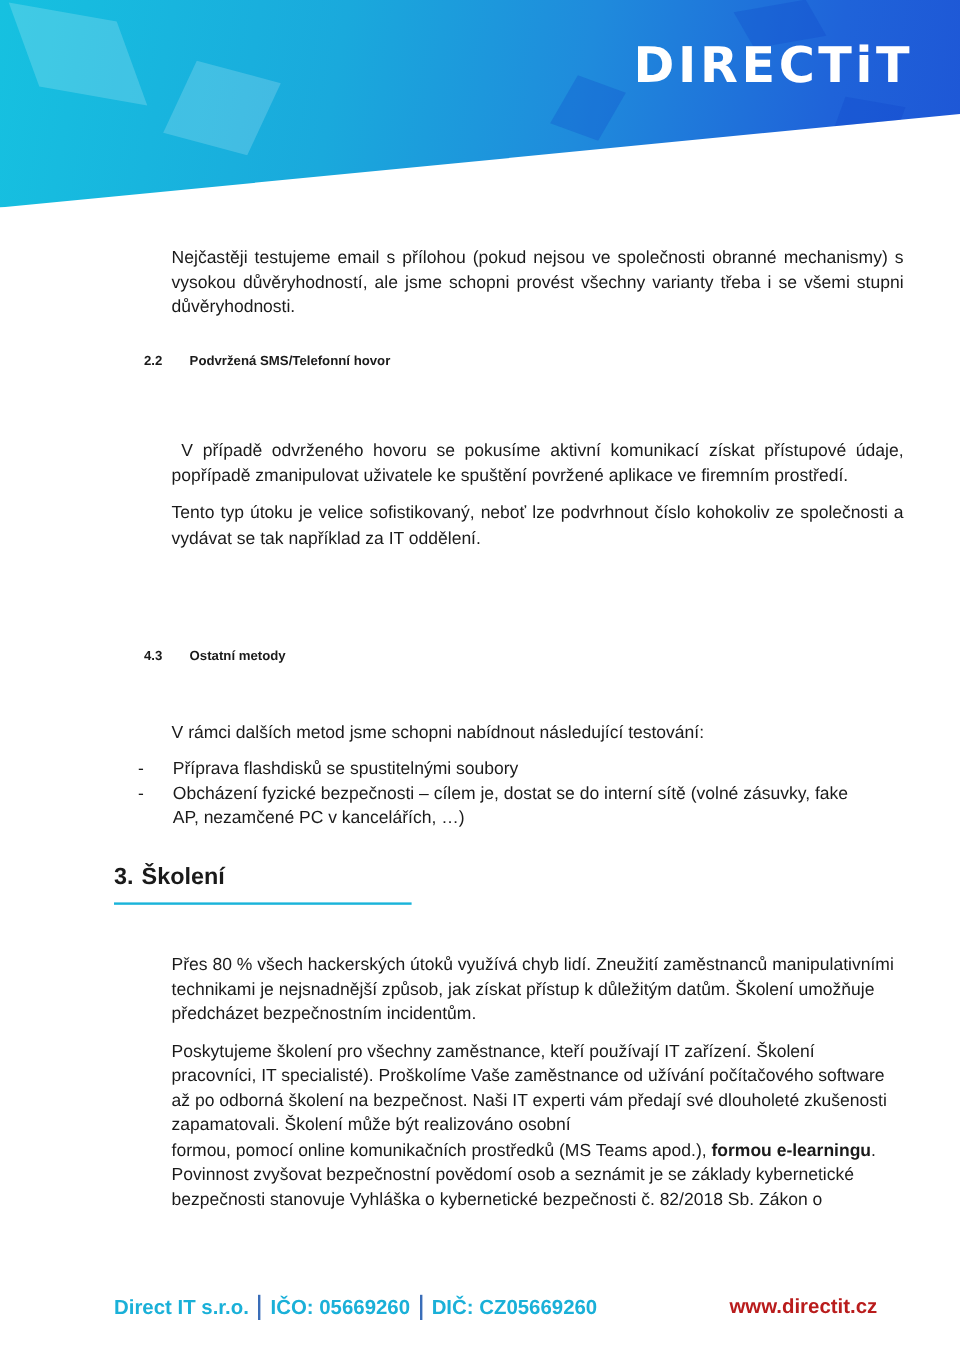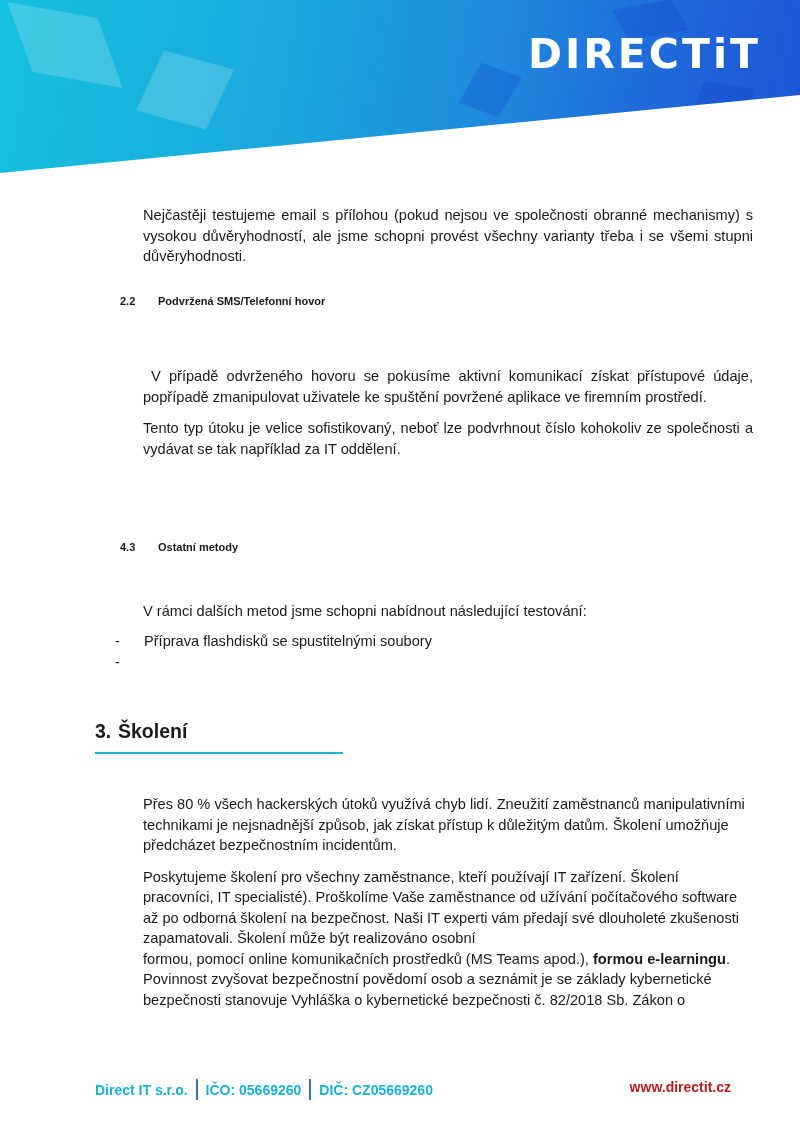--- a/index.html
+++ b/index.html
@@ -35,21 +35,21 @@
   .list .li { position: relative; padding-left: 29px; }
   .list .dash { position: absolute; left: 0; top: 0; }
   .h1 {
     position: absolute; left: 95px; top: 720px;
     font-size: 19.5px; font-weight: bold;
   }
   .h1 .num { display: inline-block; width: 23px; }
   .h1-rule { position: absolute; left: 95px; top: 752px; width: 248px; height: 2px; background: #19b4da; }
   .footer {
     position: absolute; top: 1079px; left: 95px; width: 636px; height: 22px;
-    font-size: 14px; font-weight: bold;
+    font-size: 17px; font-weight: bold;
   }
   .footer .cyan { color: #1ab0d8; }
   .footer .sep { display: inline-block; width: 2px; height: 21px; background: #3a6db8; vertical-align: -5px; margin: 0 8px; }
   .footer .url { position: absolute; right: 0; top: 0; color: #b91c1c; }
 </style>
 </head>
 <body>
 
 <div class="banner">
   <div class="facet" style="left:20px;top:10px;width:90px;height:70px;transform:skew(20deg,10deg);"></div>
@@ -81,20 +81,21 @@
   <p>V rámci dalších metod jsme schopni nabídnout následující testování:</p>
 </div>
 
 <div class="list" style="top:631px;">
   <div class="li">
     <span class="dash">-</span>
     <span>Příprava flashdisků se spustitelnými soubory</span>
   </div>
   <div class="li" style="width:575px;">
     <span class="dash">-</span>
+    <span>Obcházení fyzické bezpečnosti – cílem je, dostat se do interní sítě (volné zásuvky, fake AP, nezamčené PC v kancelářích, …)</span>
   </div>
 </div>
 
 <div class="h1">
   <span class="num">3.</span><span>Školení</span>
 </div>
 <div class="h1-rule"></div>
 
 <div class="content" style="top:794px;">
   <p>Přes 80 % všech hackerských útoků využívá chyb lidí. Zneužití zaměstnanců manipulativními technikami je nejsnadnější způsob, jak získat přístup k důležitým datům. Školení umožňuje předcházet bezpečnostním incidentům.</p>

